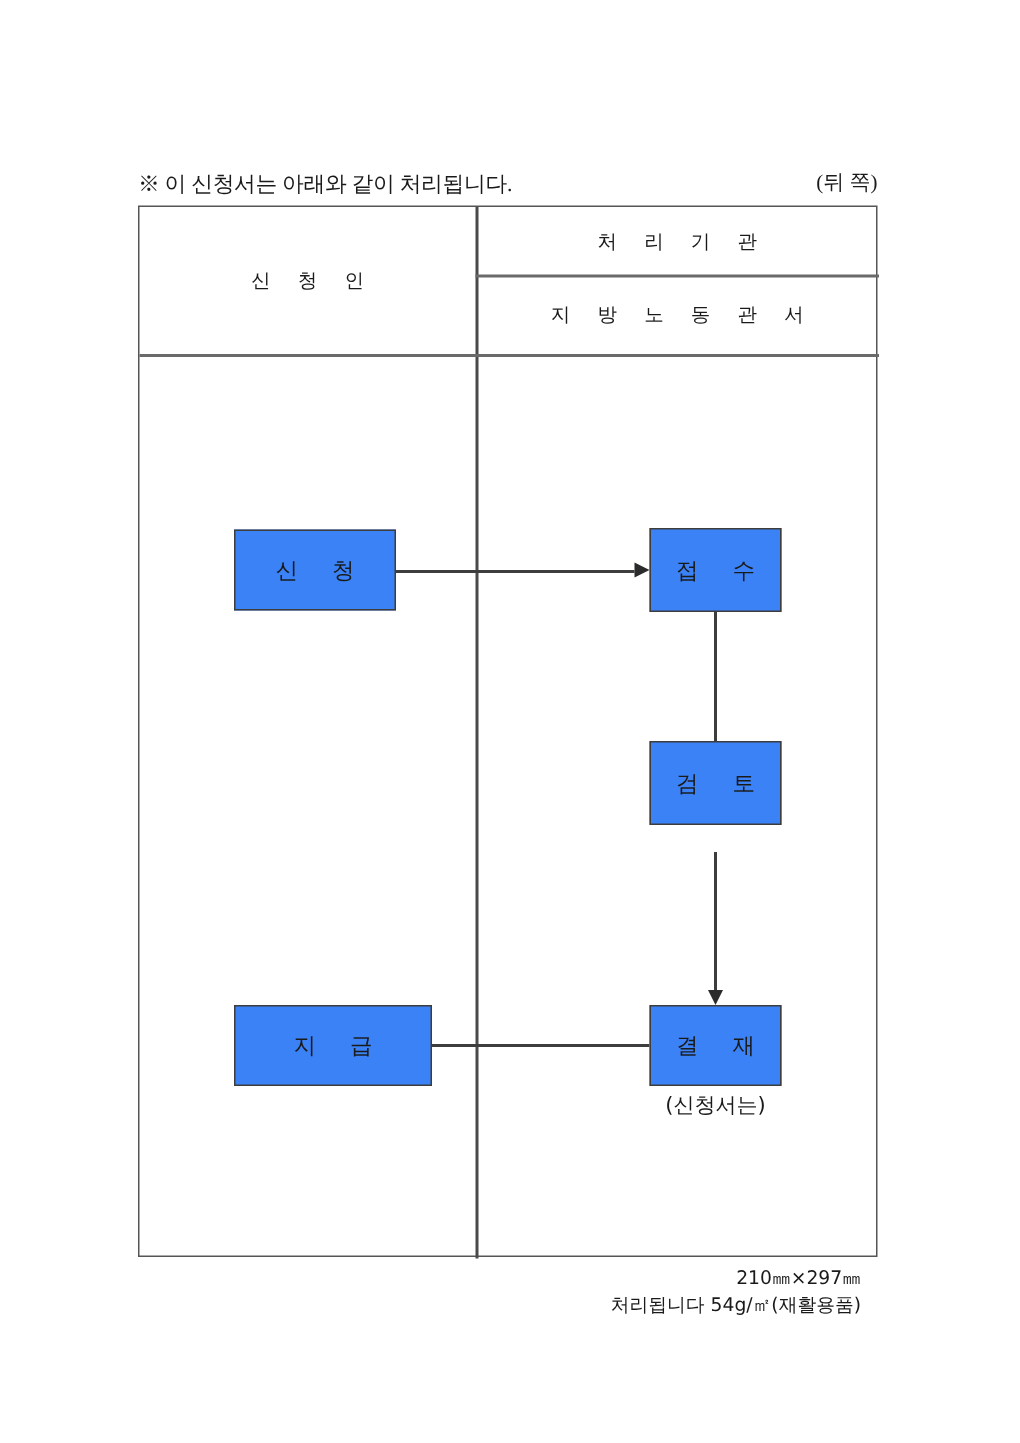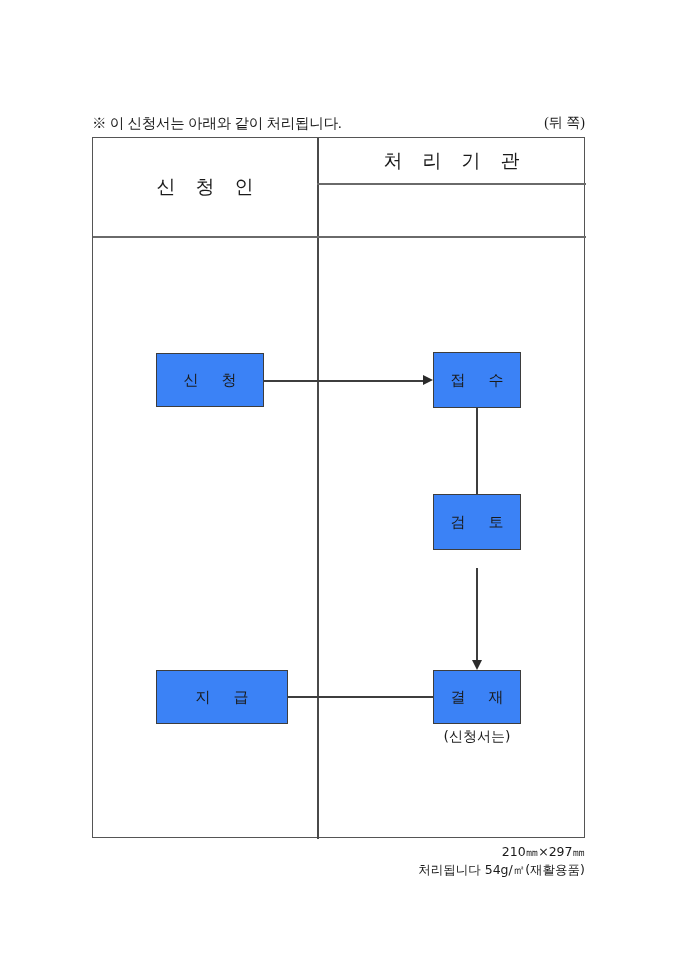--- a/index.html
+++ b/index.html
@@ -77,21 +77,21 @@
     height: 1.5px;
     background: #6a6a6a;
   }
 
   
   .hdr-cell {
     position: absolute;
     display: flex;
     align-items: center;
     justify-content: center;
-    font-size: 19px;
+    font-size: 13px;
     letter-spacing: 7px;
     text-indent: 7px;
     white-space: nowrap;
   }
   #hdr-applicant  { left: 0;     top: 0;    width: 224px; height: 98px; }
   #hdr-agency     { left: 224px; top: 0;    width: 269px; height: 45px; }
   #hdr-office     { left: 224px; top: 46px; width: 269px; height: 52px; }
 
   
   .flow-box {
@@ -169,21 +169,21 @@
   #arrow-review-approval-line { left: 383px; top: 430px; width: 1.6px; height: 92px; }
   #arrow-review-approval-head { left: 378.5px; top: 522px; }
 
   
   #arrow-approval-payment-line { left: 181px; top: 558px; width: 159px; }
   #arrow-approval-payment-head { left: 171px; top: 553px; }
 
   
   #footer-spec {
     position: absolute;
-    left: 285px;
+    left: 274px;
     top: 843px;
     width: 300px;
     text-align: right;
     font-size: 12.5px;
     line-height: 1.45;
     white-space: nowrap;
   }
   #footer-spec .spec-line { display: block; }
 </style>
 </head>
@@ -197,20 +197,21 @@
 <div id="process-table">
 
   <div id="col-divider"></div>
   <div id="header-rule"></div>
   <div id="header-split-rule"></div>
 
   <div class="hdr-cell" id="hdr-applicant">신 청 인</div>
 
   <div class="hdr-cell" id="hdr-agency">처 리 기 관</div>
 
+  <div class="hdr-cell" id="hdr-office">지 방 노 동 관 서</div>
 
   <div class="arrow-line arrow-h" id="arrow-apply-receipt-line"></div>
   <div class="arrow-head head-right" id="arrow-apply-receipt-head"></div>
 
   <div class="arrow-line arrow-v" id="arrow-receipt-review-line"></div>
   <div class="arrow-head head-down" id="arrow-receipt-review-head"></div>
 
   <div class="arrow-line arrow-v" id="arrow-review-approval-line"></div>
   <div class="arrow-head head-down" id="arrow-review-approval-head"></div>
 

